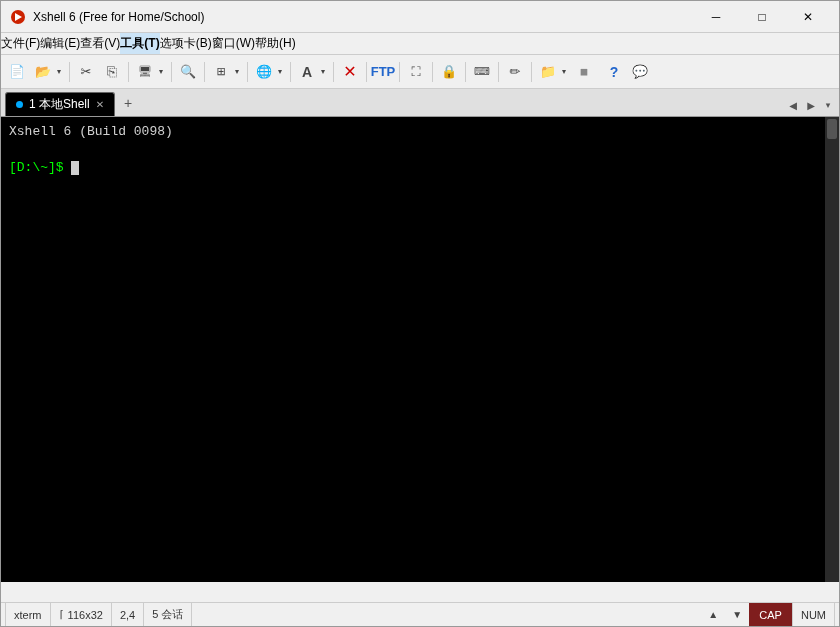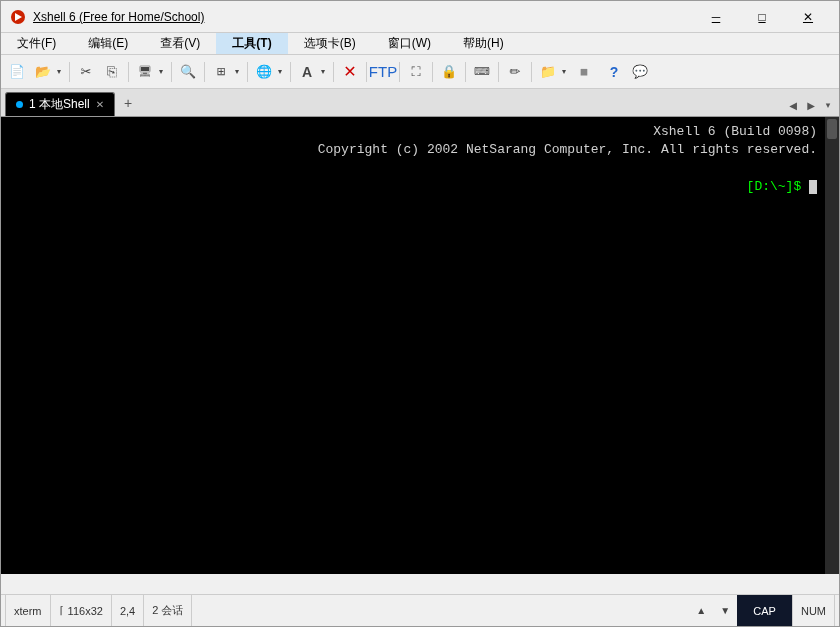--- a/index.html
+++ b/index.html
@@ -7,21 +7,20 @@
 
     
     #title-bar {
       background: #f0f0f0;
       height: 32px;
       display: flex;
       align-items: center;
       padding: 0 8px;
       border-bottom: 1px solid #ccc;
       user-select: none;
-      text-decoration: underline;
     }
     #title-bar .app-icon {
       width: 18px; height: 18px; margin-right: 6px;
       display: flex; align-items: center; justify-content: center;
     }
     #title-bar .title-text {
       flex: 1;
       font-size: 12px;
       color: #000;
     }
@@ -39,21 +38,21 @@
     
     #menu-bar {
       background: #f0f0f0;
       height: 22px;
       display: flex;
       align-items: center;
       border-bottom: 1px solid #ccc;
       font-size: 12px;
     }
     .menu-item {
-      padding: 2px 16px;
+      padding: 2px 0;
       cursor: pointer;
       height: 100%;
       display: flex; align-items: center;
       white-space: nowrap;
     }
     .menu-item.active { background: #cce4f7; font-weight: bold; }
 
     
     #toolbar {
       background: #f0f0f0;
@@ -172,37 +171,37 @@
       width: 10px;
       height: 20px;
       background: #555;
       border-radius: 2px;
       margin-top: 2px;
     }
 
     
     #status-bar {
       background: #f0f0f0;
-      height: 32px;
+      height: 24px;
       display: flex;
       align-items: center;
       border-top: 1px solid #ccc;
       font-size: 11px;
       color: #333;
       padding: 0 4px;
       margin-top: 20px;
     }
     .status-segment {
       padding: 0 8px;
       border-right: 1px solid #ccc;
       height: 100%;
       display: flex; align-items: center;
     }
     .status-segment:first-child { border-left: 1px solid #ccc; }
-    .status-segment.cap { background: #0f172a; color: #fff; padding: 0 16px; text-align: right; }
+    .status-segment.cap { background: #7f1d1d; color: #fff; padding: 0 10px; text-align: right; }
     .status-right {
       margin-left: auto;
       display: flex;
       align-items: center;
       height: 100%;
     }
 
     
     #app {
       width: 840px;
@@ -210,21 +209,21 @@
       display: flex;
       flex-direction: column;
       border: 1px solid #999;
     }
     #main-content {
       flex: 1;
       display: flex;
       flex-direction: column;
       overflow: hidden;
     }
-    .terminal-line { white-space: pre; text-align: right; }
+    .terminal-line { white-space: pre; }
     .cursor-block {
       display: inline-block;
       width: 8px; height: 14px;
       background: #d0d0d0;
       vertical-align: text-bottom;
     }
     .prompt-green { color: #00ff00; }
   </style>
 </head>
 <body>
@@ -292,21 +291,21 @@
 
     <div class="tb-btn-with-arrow">
       <span class="main" style="font-weight:bold; font-size:14px;">A</span>
         <span class="arrow">▾</span>
     </div>
     <div class="tb-separator"></div>
 
     <div class="tb-btn" style="color:#cc0000; font-size:16px;">✕</div>
     <div class="tb-separator"></div>
 
-    <div class="tb-btn" style="font-size:15px; font-weight:normal; color:#2266cc;">FTP</div>
+    <div class="tb-btn" style="font-size:13px; font-weight:bold; color:#2266cc;">FTP</div>
     <div class="tb-separator"></div>
 
     <div class="tb-btn">⛶</div>
     <div class="tb-separator"></div>
 
     <div class="tb-btn">🔒</div>
     <div class="tb-separator"></div>
 
     <div class="tb-btn" style="font-size:11px;">⌨</div>
     <div class="tb-separator"></div>
@@ -338,42 +337,41 @@
       <div class="tab-nav-btn">◀</div>
       <div class="tab-nav-btn">▶</div>
       <div class="tab-dropdown-btn">▾</div>
     </div>
   </div>
 
   <div id="main-content">
     <div id="terminal-container">
       <div id="terminal">
         <div class="terminal-line">Xshell 6 (Build 0098)</div>
-        <div class="terminal-line">Copyright (c) 2002 NetSarang Computer, Inc. All rights reserved.</div>
         <div class="terminal-line">&nbsp;</div>
         <div class="terminal-line"><span class="prompt-green">[D:\~]$ </span><span class="cursor-block"></span></div>
       </div>
       <div class="scrollbar-v">
         <div class="scrollbar-thumb"></div>
       </div>
     </div>
   </div>
 
   <div id="status-bar">
     <div class="status-segment">
       <span>xterm</span>
     </div>
     <div class="status-segment">
       <span style="font-family: monospace; font-size:10px;">⌈</span>&nbsp;<span>116x32</span>
     </div>
     <div class="status-segment">
       <span>2,4</span>
     </div>
     <div class="status-segment">
-      <span>2 会话</span>
+      <span>5 会话</span>
     </div>
     <div class="status-right">
       <div class="tb-btn" style="font-size:10px;">▲</div>
       <div class="tb-btn" style="font-size:10px;">▼</div>
       <div class="status-segment cap">CAP</div>
       <div class="status-segment">NUM</div>
     </div>
   </div>
 </div>
 

